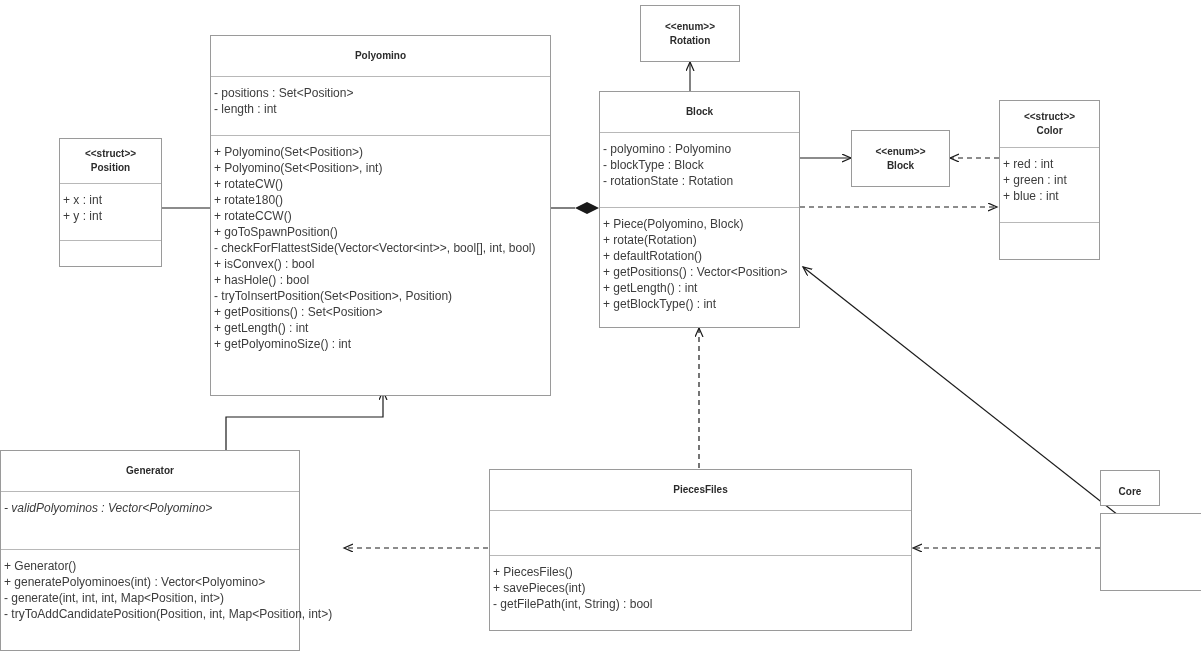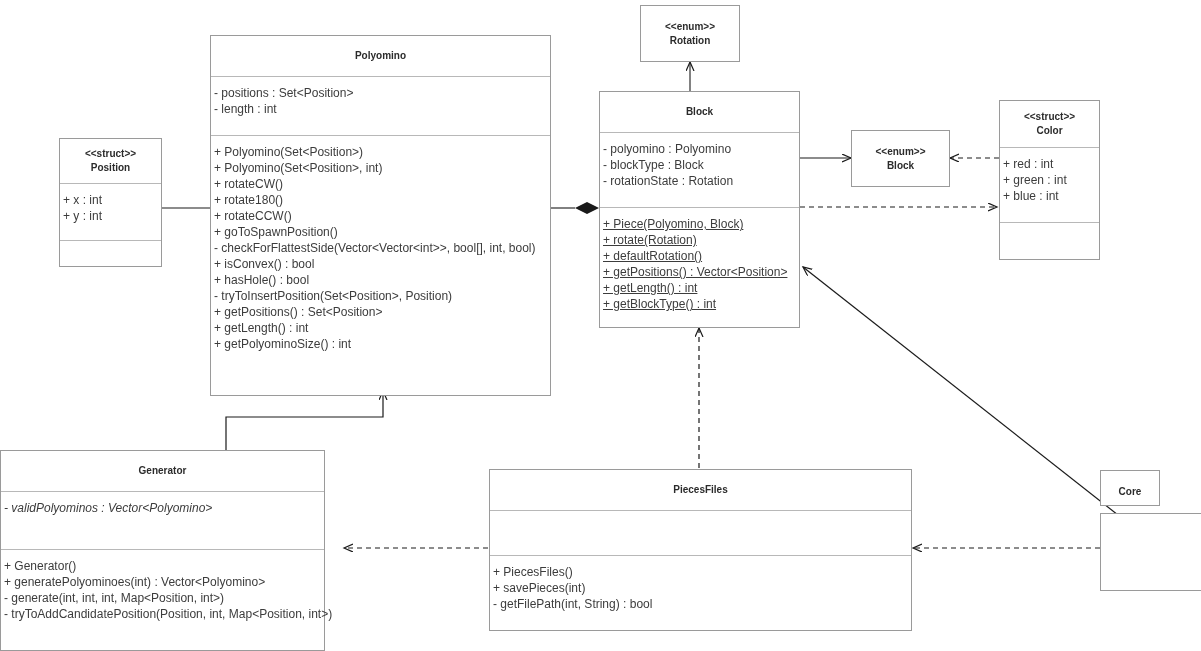--- a/index.html
+++ b/index.html
@@ -170,21 +170,21 @@
 
   <div class="uml-class" style="left:599px; top:91px; width:201px; height:237px;">
     <div class="uml-title" style="height:40px;">
       <span>Block</span>
     </div>
     <div class="uml-compartment uml-sep" style="height:75px;">
       <div class="row">- polyomino : Polyomino</div>
       <div class="row">- blockType : Block</div>
       <div class="row">- rotationState : Rotation</div>
     </div>
-    <div class="uml-compartment uml-sep" style="height:121px;text-decoration:underline;">
+    <div class="uml-compartment uml-sep" style="height:121px;">
       <div class="row">+ Piece(Polyomino, Block)</div>
       <div class="row">+ rotate(Rotation)</div>
       <div class="row">+ defaultRotation()</div>
       <div class="row">+ getPositions() : Vector&lt;Position&gt;</div>
       <div class="row">+ getLength() : int</div>
       <div class="row">+ getBlockType() : int</div>
     </div>
   </div>
 
   <div class="uml-class" style="left:851px; top:130px; width:99px; height:57px;">
@@ -200,21 +200,21 @@
       <span>Color</span>
     </div>
     <div class="uml-compartment uml-sep" style="height:75px;">
       <div class="row">+ red : int</div>
       <div class="row">+ green : int</div>
       <div class="row">+ blue : int</div>
     </div>
     <div class="uml-compartment uml-sep empty-comp" style="height:37px;"></div>
   </div>
 
-  <div class="uml-class" style="left:0px; top:450px; width:325px; height:201px;">
+  <div class="uml-class" style="left:0px; top:450px; width:300px; height:201px;">
     <div class="uml-title" style="height:40px;">
       <span>Generator</span>
     </div>
     <div class="uml-compartment uml-sep" style="height:58px;font-style:italic;">
       <div class="row">- validPolyominos : Vector&lt;Polyomino&gt;</div>
     </div>
     <div class="uml-compartment uml-sep" style="height:103px;">
       <div class="row">+ Generator()</div>
       <div class="row">+ generatePolyominoes(int) : Vector&lt;Polyomino&gt;</div>
       <div class="row">- generate(int, int, int, Map&lt;Position, int&gt;)</div>

